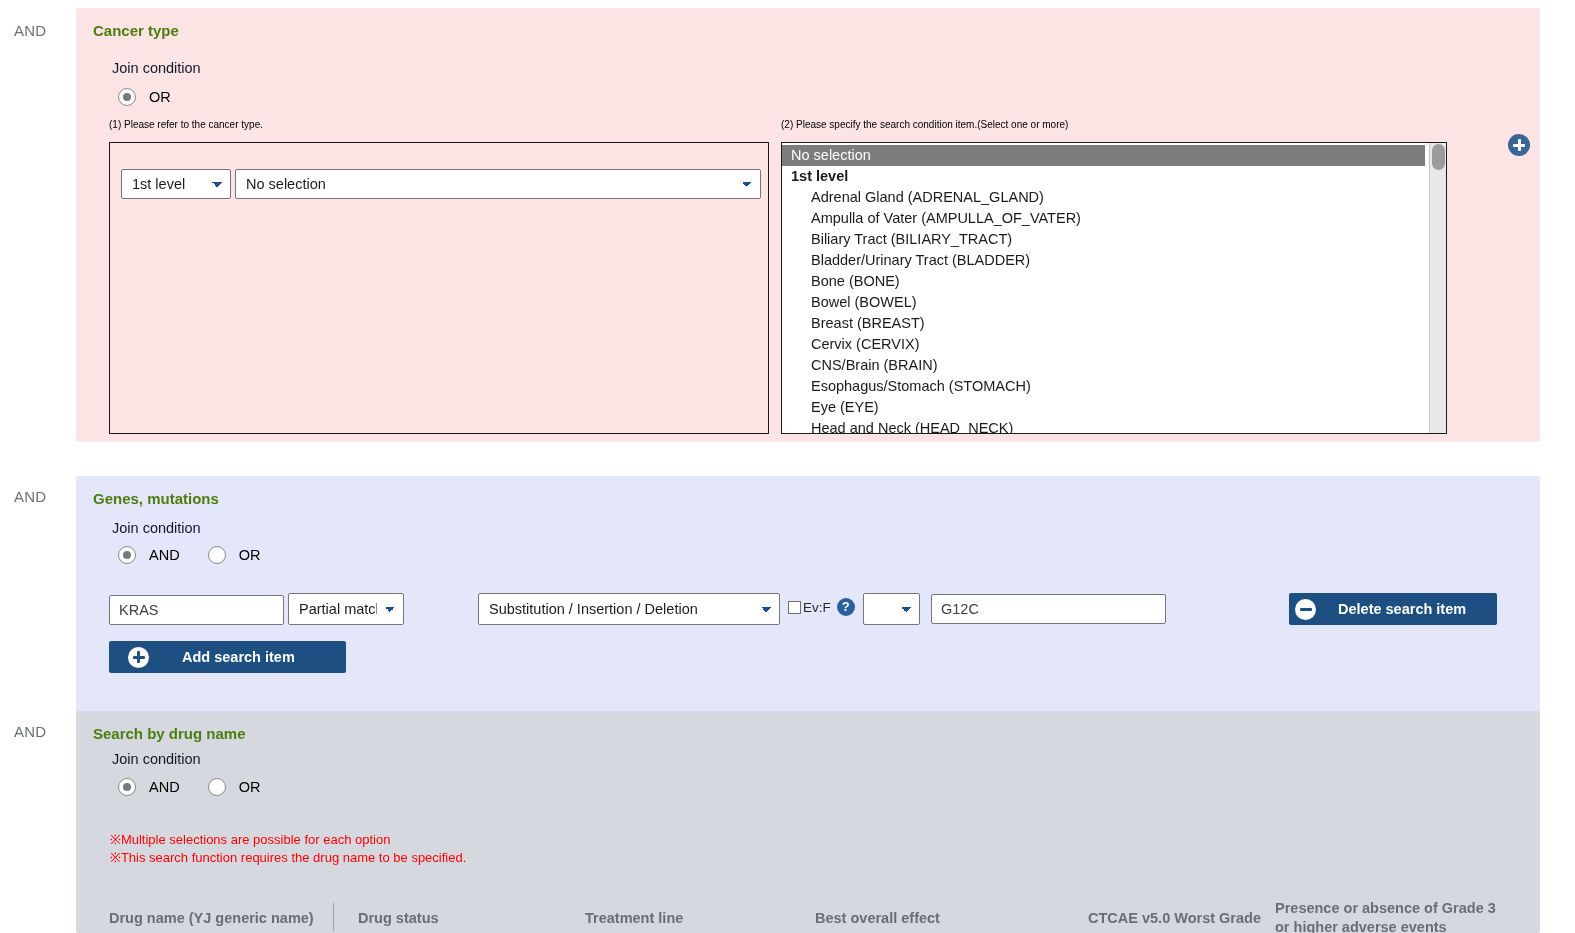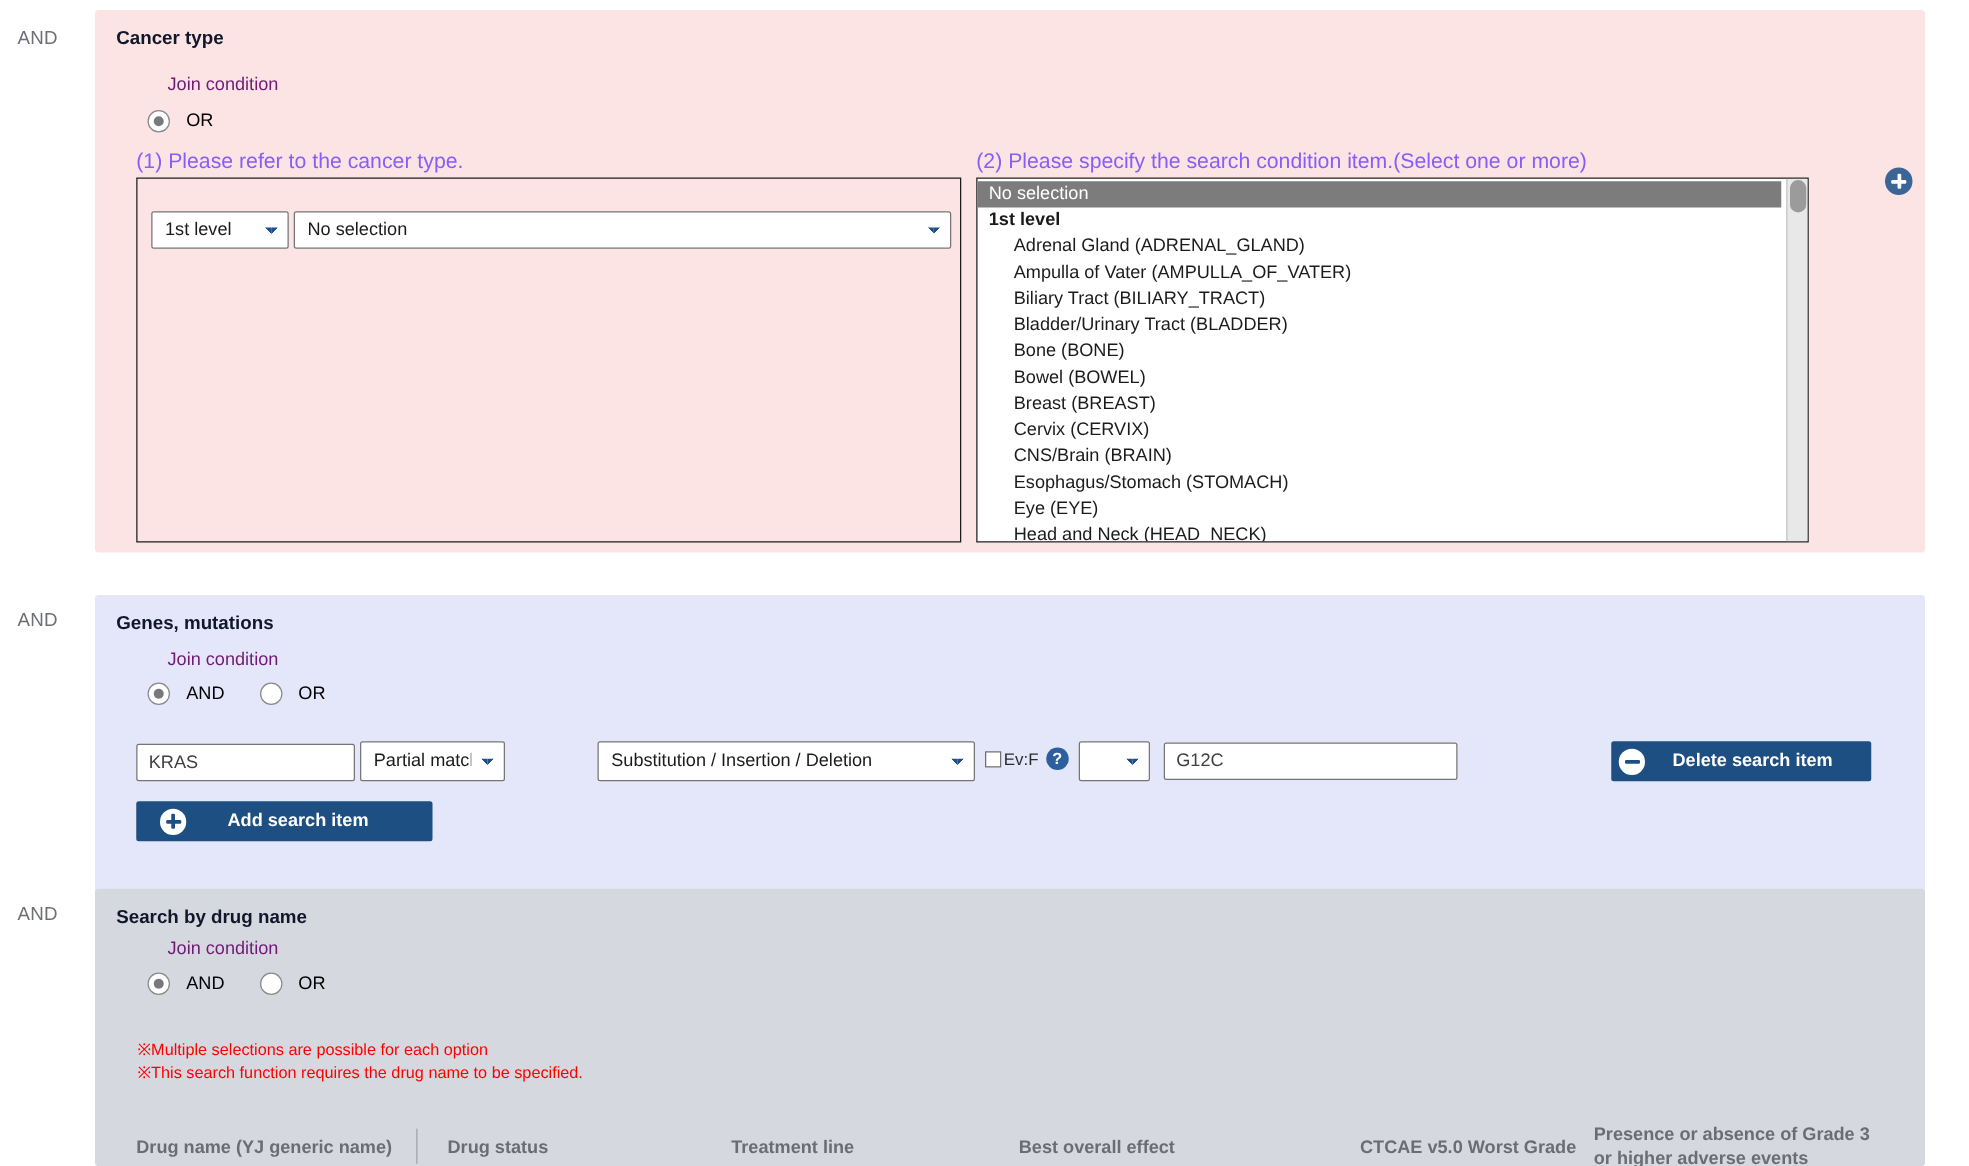--- a/index.html
+++ b/index.html
@@ -33,27 +33,27 @@
   }
   #panel-cancer { top: 8px; height: 434px; background: #fce4e5; }
   #panel-genes  { top: 476px; height: 264px; background: #e4e6f9; }
   #panel-drug   { top: 711px; height: 222px; background: #d6d8df; }
 
   .panel-title {
     position: absolute;
     left: 17px; top: 14px;
     font-size: 15px;
     font-weight: bold;
+    color: #4d7c0f;
+  }
+  .join-label {
+    position: absolute;
+    left: 36px;
+    font-size: 14.5px;
     color: #0f172a;
-  }
-  .join-label {
-    position: absolute;
-    left: 58px;
-    font-size: 14.5px;
-    color: #701a75;
   }
 
   
   .radio-group { position: absolute; display: flex; align-items: center; }
   .radio-opt { display: flex; align-items: center; margin-right: 28px; }
   .radio {
     width: 18px; height: 18px;
     border-radius: 50%;
     border: 1.5px solid #8a8a8a;
     background: #ffffff;
@@ -71,22 +71,22 @@
   }
   .radio-text {
     margin-left: 13px;
     font-size: 14.5px;
     color: #000000;
   }
 
   
   .hint {
     position: absolute;
-    font-size: 17px;
-    color: #8b5cf6;
+    font-size: 10px;
+    color: #000000;
   }
   #cancer-hint-1 { left: 33px; top: 111px; }
   #cancer-hint-2 { left: 705px; top: 111px; }
 
   #cancer-left-box {
     position: absolute;
     left: 33px; top: 134px;
     width: 660px; height: 292px;
     background: #fce4e5;
     border: 1px solid #1c1c1c;

